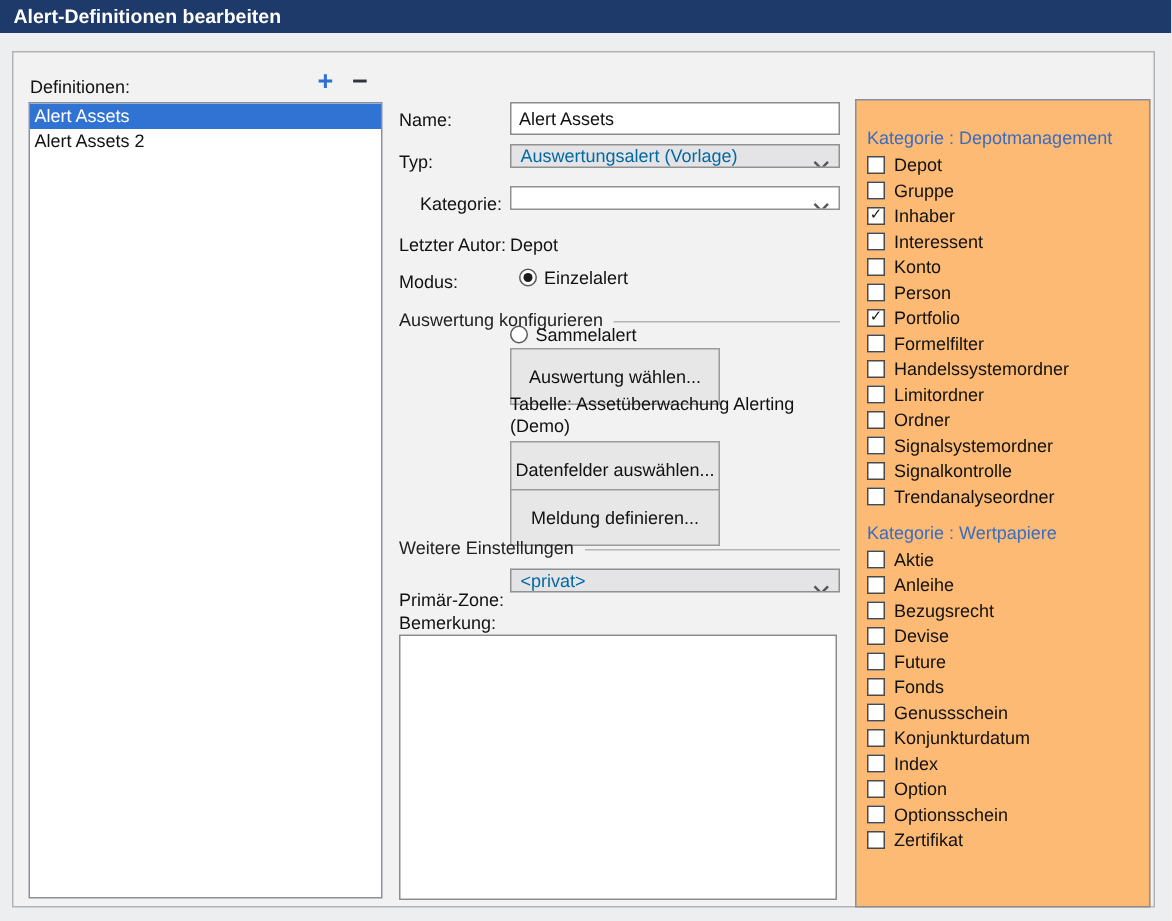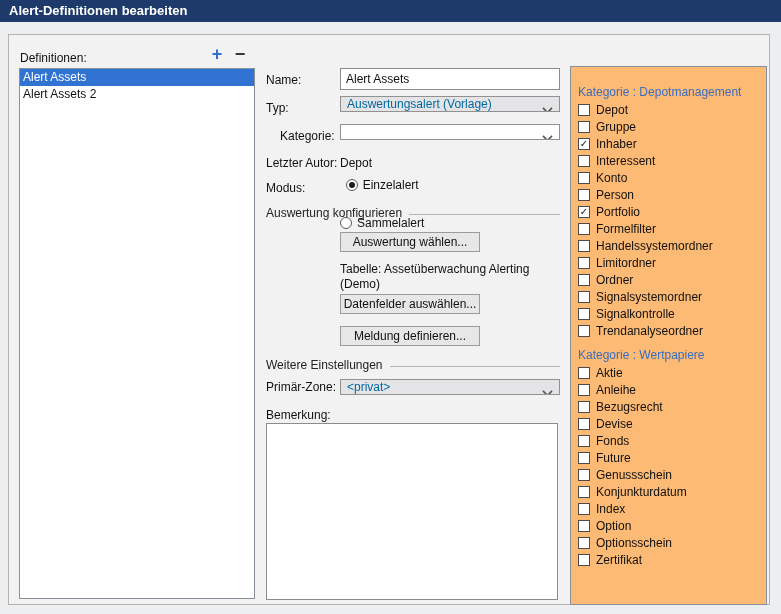--- a/index.html
+++ b/index.html
@@ -34,21 +34,21 @@
           transform:rotate(-45deg) scale(0.8); }
 
   .radio-row { position:absolute; display:flex; gap:24px; align-items:center; height:16px;flex-direction:column; }
   .radio-opt { display:flex; align-items:center; gap:5px; font-size:12px; color:#111; }
   .radio { width:12px; height:12px; border:1px solid #5a5a5a; border-radius:50%; background:#fff; box-sizing:border-box; position:relative; }
   .radio.on::after { content:""; position:absolute; left:2px; top:2px; width:6px; height:6px; border-radius:50%; background:#1c1c1c; }
 
   .section { position:absolute; display:flex; align-items:center; gap:7px; font-size:12px; color:#222; }
   .section .rule { flex:1; border-top:1px solid #b4b4b4; margin-top:2px; }
 
-  .btn { position:absolute; height:20px; background:#e7e7e7; border:1px solid #9b9b9b; box-sizing:border-box;
+  .btn { position:absolute; height:38px; background:#e7e7e7; border:1px solid #9b9b9b; box-sizing:border-box;
          font-family:inherit; font-size:12px; color:#111; display:flex; align-items:center; justify-content:center;
          white-space:nowrap; cursor:default; }
 
   .wrap-text { position:absolute; font-size:12px; color:#111; line-height:15px; }
 
   .bemerkung { position:absolute; left:266px; top:423px; width:292px; height:177px; border:1px solid #8c8c8c;
                background:#ffffff; box-sizing:border-box; resize:none; outline:none; font-family:inherit; font-size:12px; }
 
   .cat-panel { position:absolute; left:570px; top:66px; width:197px; height:539px; background:#fdba74;
                border:1px solid #87909b; box-sizing:border-box; overflow:hidden; padding-top:16px; }
@@ -120,21 +120,21 @@
 
   <button class="btn" style="left:340px; top:294px; width:140px;">Datenfelder auswählen...</button>
 
   <button class="btn" style="left:340px; top:326px; width:140px;">Meldung definieren...</button>
 
   <div class="section" style="left:266px; top:358px; width:294px;">
     <span>Weitere Einstellungen</span>
     <span class="rule"></span>
   </div>
 
-  <span class="lbl" style="left:266px; top:379px;">Primär-Zone:</span>
+  <span class="lbl" style="left:266px; top:392px;">Primär-Zone:</span>
   <div class="combo" style="left:340px; top:379px; width:220px;">
     <span>&lt;privat&gt;</span>
     <span class="chev"></span>
   </div>
 
   <span class="lbl" style="left:266px; top:407px;">Bemerkung:</span>
   <textarea class="bemerkung" style=""></textarea>
 
   <div class="cat-panel">
       <div class="cat-header">Kategorie : Depotmanagement</div>
@@ -206,28 +206,28 @@
       <div class="cb-row">
         <span class="cb"></span>
         <span class="cb-label">Bezugsrecht</span>
       </div>
       <div class="cb-row">
         <span class="cb"></span>
         <span class="cb-label">Devise</span>
       </div>
       <div class="cb-row">
         <span class="cb"></span>
+        <span class="cb-label">Future</span>
+      </div>
+      <div class="cb-row">
+        <span class="cb"></span>
         <span class="cb-label">Fonds</span>
       </div>
       <div class="cb-row">
         <span class="cb"></span>
-        <span class="cb-label">Future</span>
-      </div>
-      <div class="cb-row">
-        <span class="cb"></span>
         <span class="cb-label">Genussschein</span>
       </div>
       <div class="cb-row">
         <span class="cb"></span>
         <span class="cb-label">Konjunkturdatum</span>
       </div>
       <div class="cb-row">
         <span class="cb"></span>
         <span class="cb-label">Index</span>
       </div>

